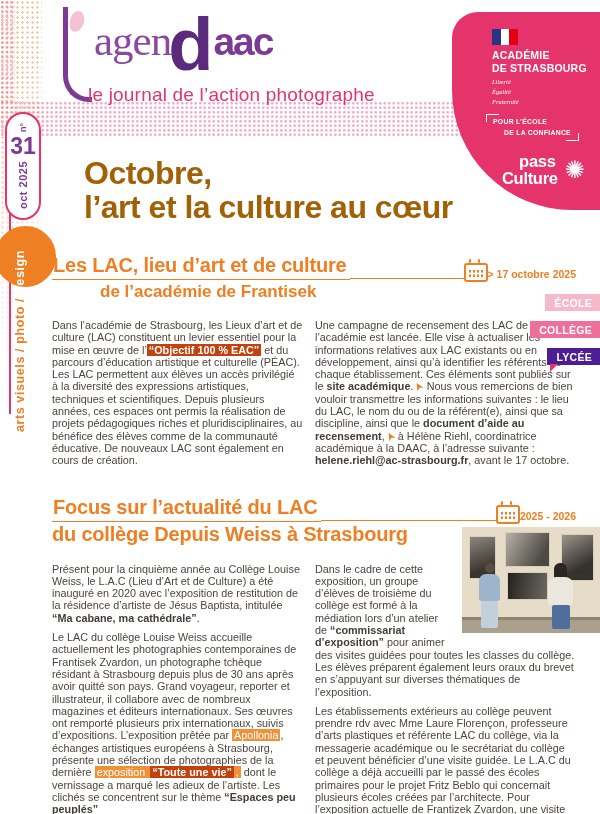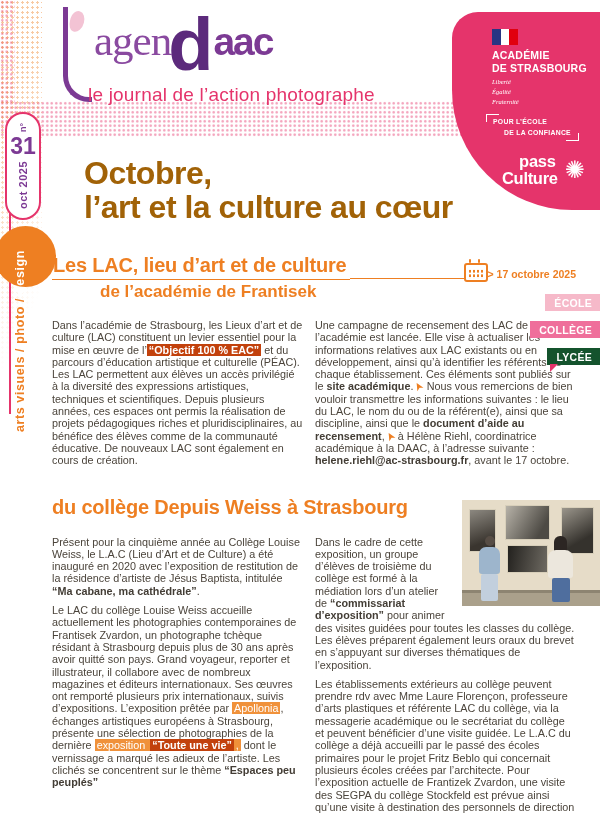--- a/index.html
+++ b/index.html
@@ -85,21 +85,21 @@
   .a-date{font-size:10.5px;font-weight:600;color:#ee7f22;white-space:nowrap;margin-bottom:0px;}
   .a-sub2{margin:2px 0 0 48px;font-size:17px;font-weight:700;color:#ee7f22;}
   .a-sub2b{margin:1px 0 0 0;font-size:20px;font-weight:700;color:#ee7f22;letter-spacing:-.2px;}
   .a-kicker{margin:4px 0 0 0;font-size:15px;color:#ee7f22;}
 
   .tags{position:absolute;right:-24px;top:40px;display:flex;flex-direction:column;align-items:flex-end;
         gap:10px;z-index:4;}
   .tag{color:#fff;font-weight:700;font-size:10.5px;letter-spacing:.3px;padding:2.5px 8px 2.5px 9px;}
   .t-ecole{background:#f6b9c9;}
   .t-college{background:#ef6f9b;}
-  .t-lycee{background:#14532d;position:relative;}
+  .t-lycee{background:#4c1d95;position:relative;}
   .t-lycee::after{content:"";position:absolute;left:3px;bottom:-7px;border:4.5px solid transparent;
         border-top-color:#e5346b;border-left-color:#e5346b;}
 
   .cols{display:flex;gap:12px;margin-top:17px;}
   .col-l{flex:0 0 251px;}
   .col-r{flex:1;min-width:0;}
   .body-p{margin:0 0 7px 0;font-size:10.8px;line-height:12.3px;color:#4b443b;text-align:left;}
   .body-p .b{font-weight:700;color:#433d35;}
   .body-p .hl{background:#f0913a;color:#fff;padding:0 2px;}
   .body-p .hl.b, .body-p .hlb{background:#c2410c;color:#fff;font-weight:700;padding:0 2px;}
@@ -208,20 +208,26 @@
         <div class="col-l">
           <p class="body-p"><span>Dans l’académie de Strasbourg, les Lieux d’art et de culture (LAC) constituent un levier essentiel pour la mise en œuvre de l’</span><span class="hl b">“Objectif 100 % EAC”</span><span> et du parcours d’éducation artistique et culturelle (PÉAC). Les LAC permettent aux élèves un accès privilégié à la diversité des expressions artistiques, techniques et scientifiques. Depuis plusieurs années, ces espaces ont permis la réalisation de projets pédagogiques riches et pluridisciplinaires, au bénéfice des élèves comme de la communauté éducative. De nouveaux LAC sont également en cours de création.</span></p>
         </div>
         <div class="col-r">
           <p class="body-p"><span>Une campagne de recensement des LAC de l’académie est lancée. Elle vise à actualiser les informations relatives aux LAC existants ou en développement, ainsi qu’à identifier les référents de chaque établissement. Ces éléments sont publiés sur le </span><span class="b">site académique</span><span>.</span><span class="cursor">➤</span><span> Nous vous remercions de bien vouloir transmettre les informations suivantes : le lieu du LAC, le nom du ou de la référent(e), ainsi que sa discipline, ainsi que le </span><span class="b">document d’aide au recensement</span><span>,</span><span class="cursor">➤</span><span> à Hélène Riehl, coordinatrice académique à la DAAC, à l’adresse suivante : </span><span class="b">helene.riehl@ac-strasbourg.fr</span><span>, avant le 17 octobre.</span></p>
         </div>
       </div>
     </section>
 
     <section class="article article-2">
+      <div class="a-head">
+        <h2>Focus sur l’actualité du LAC</h2>
+        <div class="rule"></div>
+        <div class="cal"></div>
+        <div class="a-date">2025 - 2026</div>
+      </div>
       <div class="a-sub2b">du collège Depuis Weiss à Strasbourg</div>
 
       <div class="cols">
         <div class="col-l">
           <p class="body-p"><span>Présent pour la cinquième année au Collège Louise Weiss, le L.A.C (Lieu d’Art et de Culture) a été inauguré en 2020 avec l’exposition de restitution de la résidence d’artiste de Jésus Baptista, intitulée </span><span class="b">“Ma cabane, ma cathédrale”</span><span>.</span></p>
           <p class="body-p"><span>Le LAC du collège Louise Weiss accueille actuellement les photographies contemporaines de Frantisek Zvardon, un photographe tchèque résidant à Strasbourg depuis plus de 30 ans après avoir quitté son pays. Grand voyageur, reporter et illustrateur, il collabore avec de nombreux magazines et éditeurs internationaux. Ses œuvres ont remporté plusieurs prix internationaux, suivis d’expositions. L’exposition prêtée par </span><span class="hl">Apollonia</span><span>, échanges artistiques européens à Strasbourg, présente une sélection de photographies de la dernière </span><span class="hl">exposition </span><span class="hl b">“Toute une vie”</span><span class="hl">,</span><span> dont le vernissage a marqué les adieux de l’artiste. Les clichés se concentrent sur le thème </span><span class="b">“Espaces peu peuplés”</span></p>
         </div>
         <div class="col-r">
           <div class="photo">
             <div class="fr fr1"></div>

